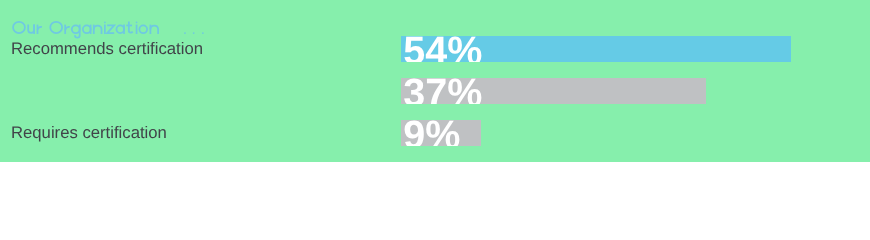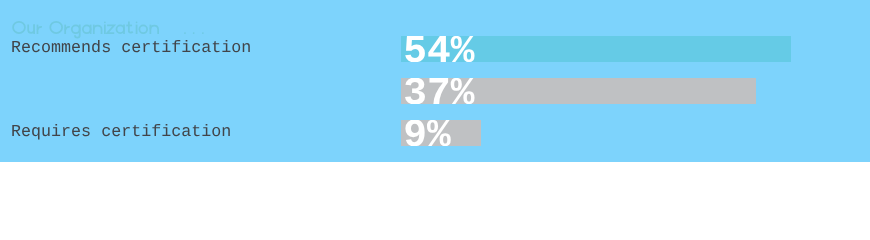--- a/index.html
+++ b/index.html
@@ -13,22 +13,21 @@
     height: 162px;
     overflow: hidden;
     font-family: "Liberation Sans", sans-serif;
     -webkit-font-smoothing: antialiased;
     text-rendering: geometricPrecision;
   }
   .chart {
     position: relative;
     width: 870px;
     height: 162px;
-    background: #7dd3fc;
-    font-family: Liberation Mono, monospace;
+    background: #86efac;
   }
   .chart-title {
     position: absolute;
     left: 0px;
     top: 13.6px;
     width: 230px;
     height: 34px;
   }
   .chart-title svg { display: block; }
   .row {
@@ -106,21 +105,21 @@
   </div>
 
   <div class="row" style="top:36px">
     <div class="row-label" style="top:3.3px">Recommends certification</div>
     <div class="bar" style="width:390px;background:#65cbe6">
       <span class="value">54%</span>
     </div>
   </div>
 
   <div class="row" style="top:77.8px">
-    <div class="bar" style="width:355px;background:#bfc1c3">
+    <div class="bar" style="width:305px;background:#bfc1c3">
       <span class="value">37%</span>
     </div>
   </div>
 
   <div class="row" style="top:119.6px">
     <div class="row-label" style="top:3.7px">Requires certification</div>
     <div class="bar" style="width:80px;background:#bfc1c3">
       <span class="value">9%</span>
     </div>
   </div>

